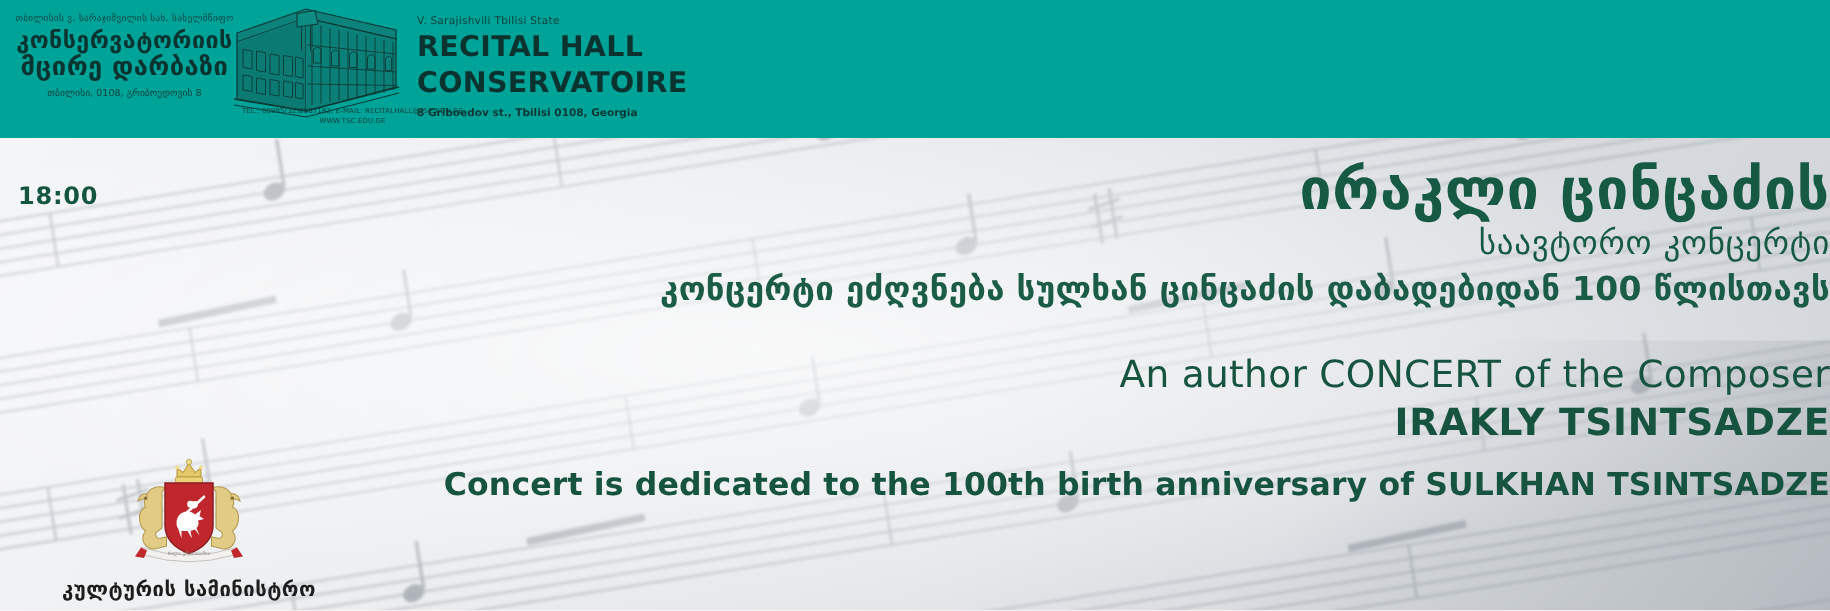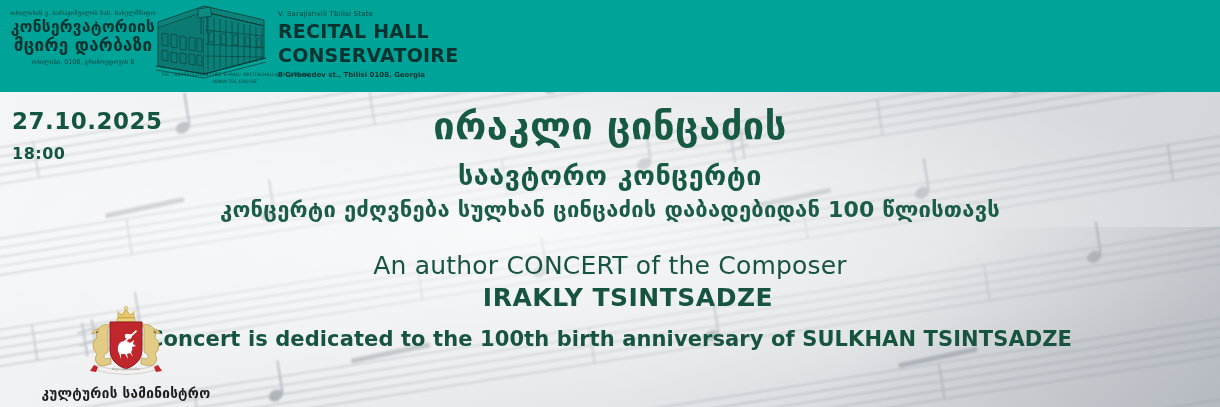--- a/index.html
+++ b/index.html
@@ -87,31 +87,31 @@
   
   .datetime{
     position:absolute;left:12px;top:18px;color:#14553f;
     font-weight:bold;letter-spacing:.5px;
   }
   .date-line{font-size:23px;line-height:1;}
   .time-line{font-size:16px;line-height:1;margin-top:13px;}
 
   
   .titles{
-    position:absolute;left:0;top:0;width:1220px;text-align:center;
+    position:absolute;left:0;top:0;width:1220px;text-align:right;
     color:#14553f;
   }
   .ge-title{
     margin-top:14px;
     font-size:38px;font-weight:bold;line-height:1.08;letter-spacing:.5px;
     color:#175a43;
   }
   .ge-sub{
-    margin-top:14px;
-    font-size:27px;font-weight:bold;line-height:1.1;letter-spacing:.5px;
+    margin-top:4px;
+    font-size:22px;font-weight:normal;line-height:1.1;letter-spacing:.5px;
     color:#175a43;
   }
   .ge-ded{
     margin-top:7px;
     font-size:22px;font-weight:bold;line-height:1.1;letter-spacing:.2px;
     color:#1b5c47;
   }
   .en-line1{
     margin-top:30px;
     font-size:25px;font-weight:normal;line-height:1.12;letter-spacing:.2px;
@@ -314,21 +314,20 @@
           <path d="M200 206 L200 240 M210 204 L210 238 M194 216 L216 212 M194 228 L216 224"></path>
           <path d="M870 116 L870 150 M880 114 L880 148 M864 126 L886 122 M864 138 L886 134"></path>
         </g>
       </g>
     </svg>
 
     <div class="vignette"></div>
     <div class="corner-dark"></div>
 
     <div class="datetime">
-      <div class="date-line">27.10.2025</div>
       <div class="time-line">18:00</div>
     </div>
 
     <div class="titles">
       <div class="ge-title">ირაკლი ცინცაძის</div>
       <div class="ge-sub">საავტორო კონცერტი</div>
       <div class="ge-ded">კონცერტი ეძღვნება სულხან ცინცაძის დაბადებიდან 100 წლისთავს</div>
       <div class="en-line1">An author CONCERT of the Composer</div>
       <div class="en-line2">IRAKLY TSINTSADZE</div>
       <div class="en-line3">Concert is dedicated to the 100th birth anniversary of SULKHAN TSINTSADZE</div>

